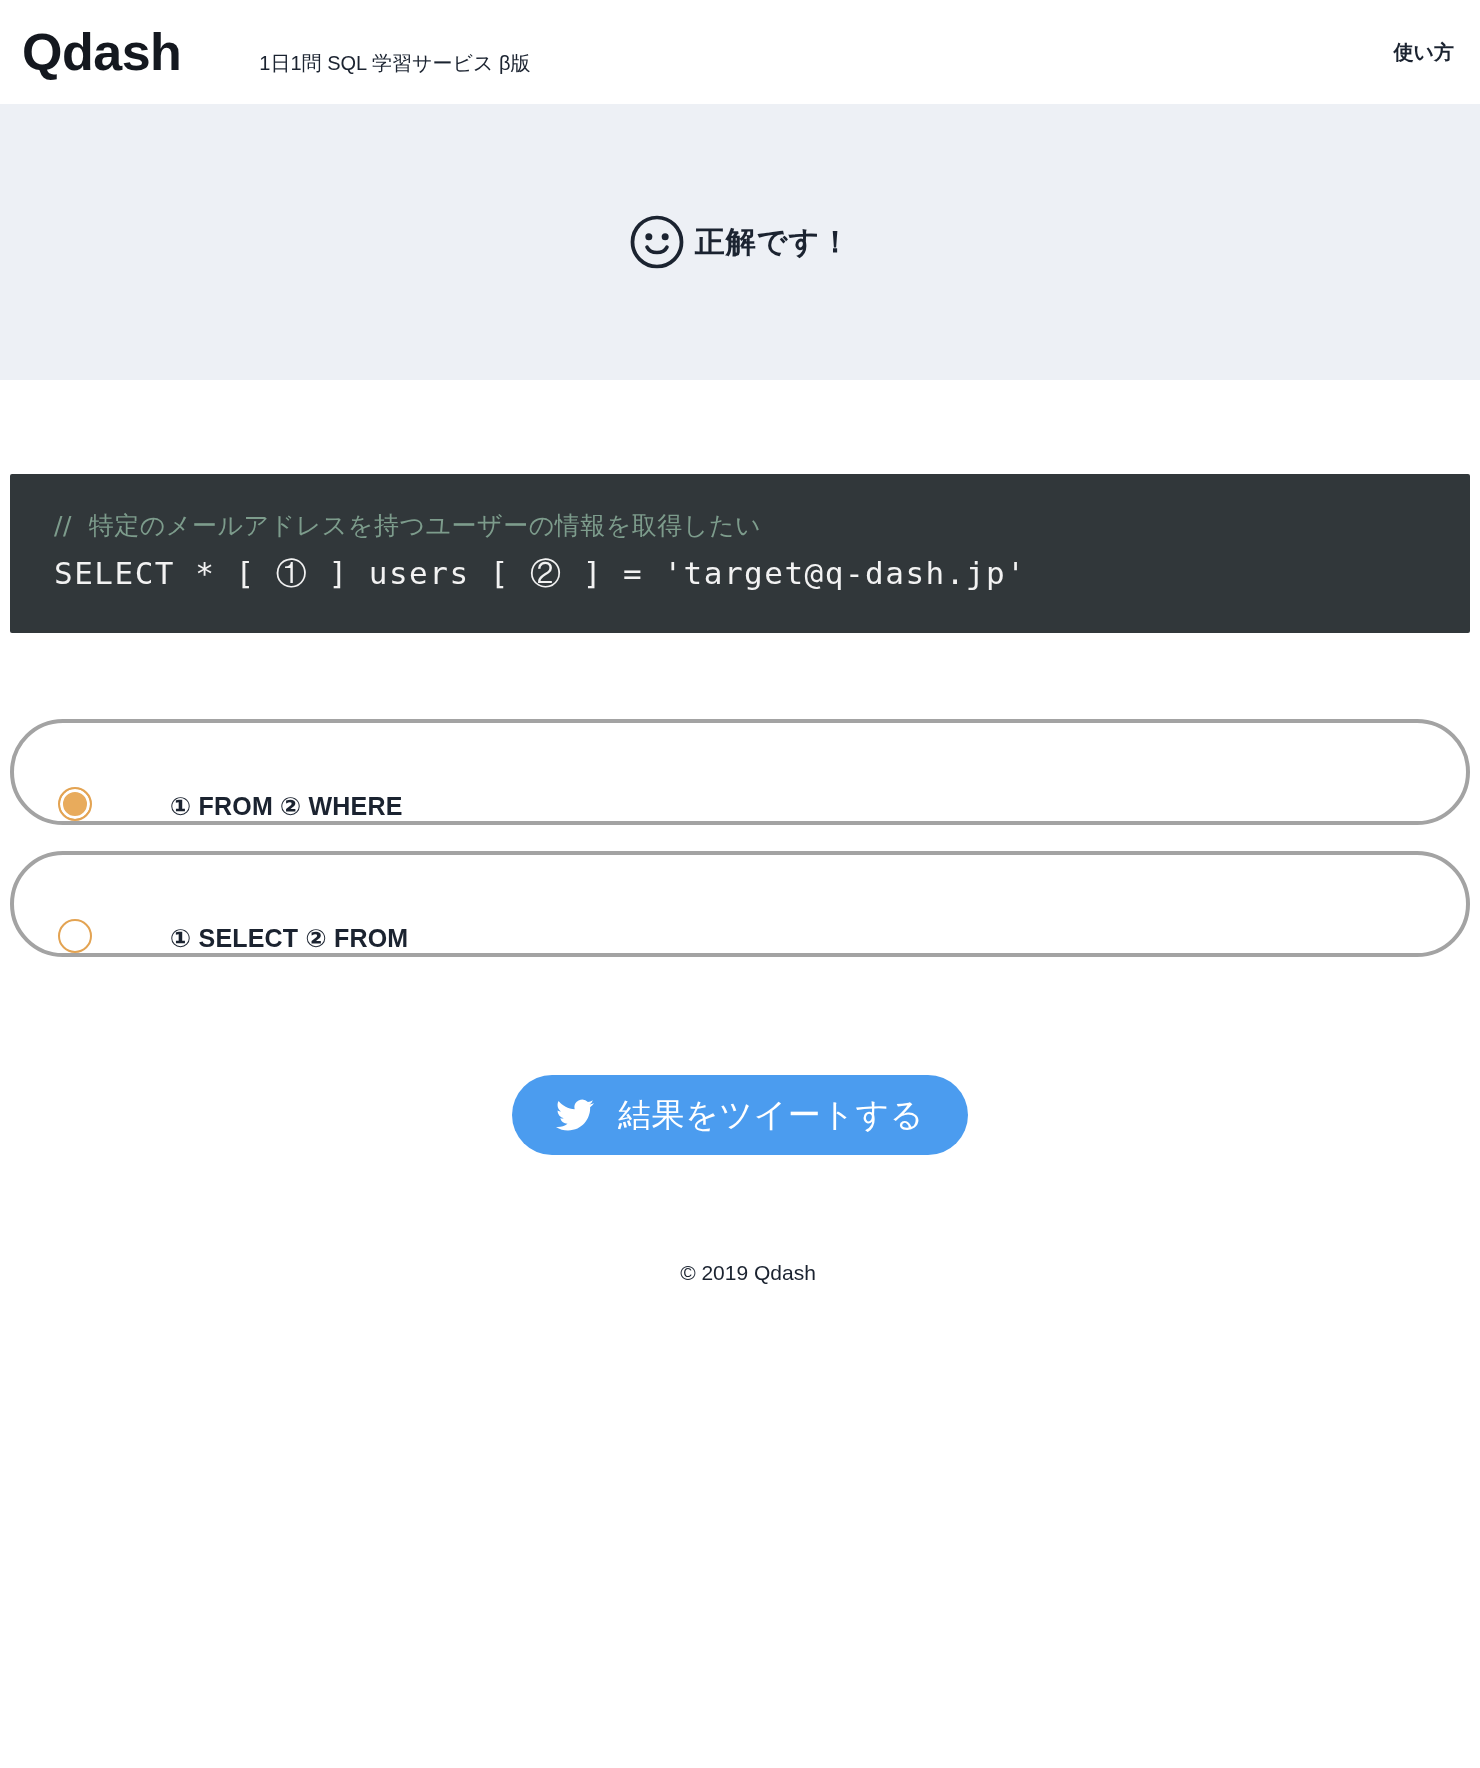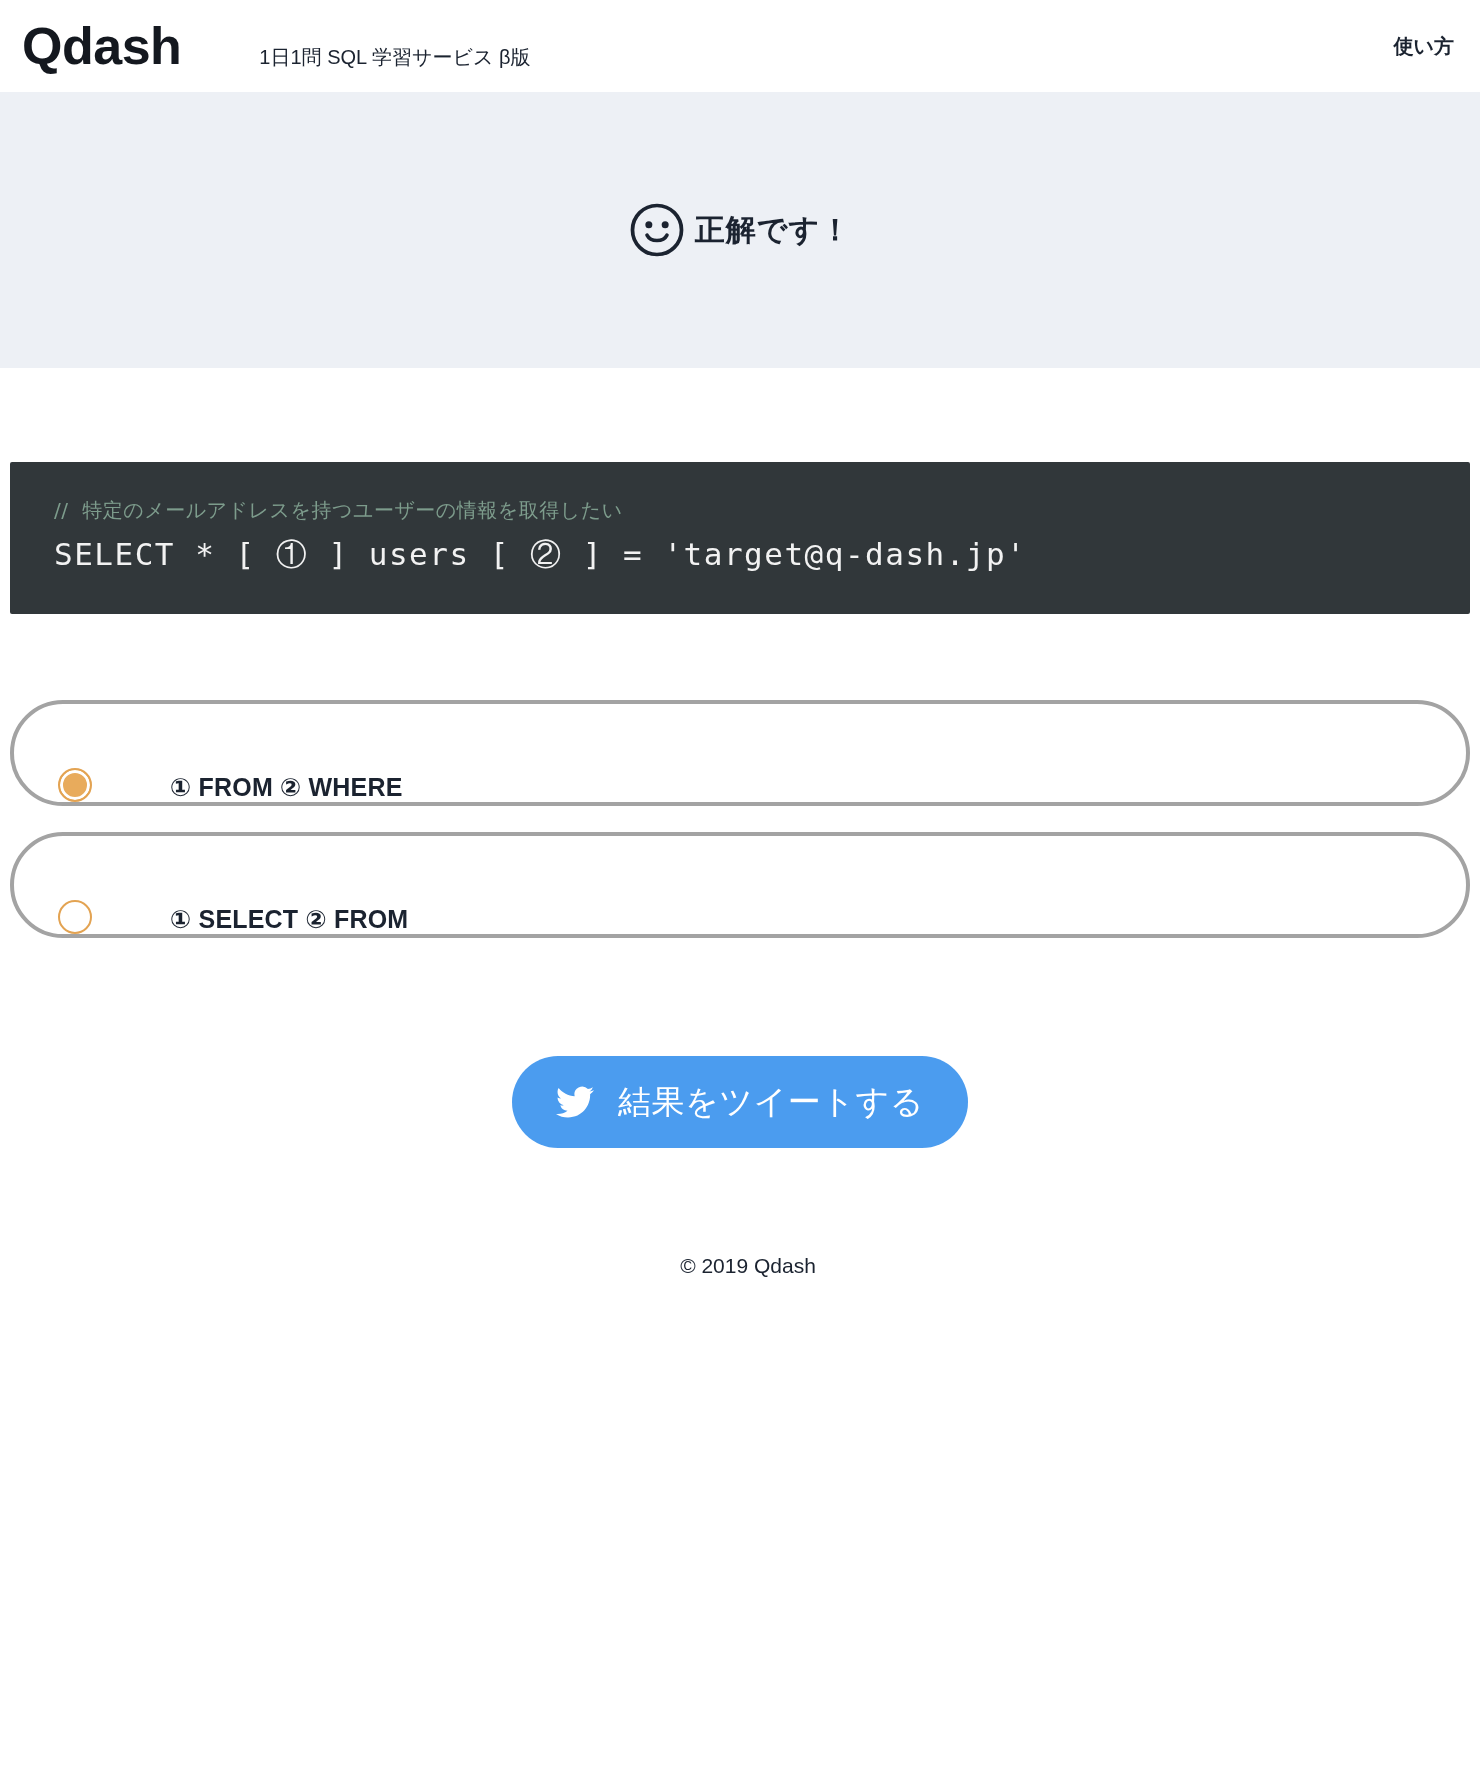--- a/index.html
+++ b/index.html
@@ -11,21 +11,21 @@
     width: 1480px;
   }
   body {
     font-family: "Liberation Sans", "DejaVu Sans", sans-serif;
     color: #1b2330;
     -webkit-font-smoothing: antialiased;
   }
 
   
   .site-header {
-    height: 92px;
+    height: 104px;
     display: flex;
     align-items: center;
     padding: 0 26px 0 22px;
     background: #ffffff;
   }
   .brand-row {
     display: flex;
     align-items: baseline;
     gap: 30px;
     flex: 1 1 auto;
@@ -84,21 +84,21 @@
     padding: 94px 10px 0 10px;
   }
   .code-block {
     background: #31373a;
     border-radius: 2px;
     padding: 34px 44px 36px 44px;
     font-family: "DejaVu Sans Mono", "Liberation Mono", monospace;
   }
   .code-comment {
     color: #7d9c8c;
-    font-size: 20px;
+    font-size: 25px;
     line-height: 1.45;
     letter-spacing: 0.5px;
     white-space: pre;
     font-family: "DejaVu Sans", sans-serif;
   }
   .code-sql {
     color: #f2f2f2;
     font-size: 31px;
     line-height: 1.5;
     letter-spacing: 1.5px;
@@ -150,21 +150,21 @@
   .tweet-area {
     display: flex;
     justify-content: center;
     padding: 118px 0 0 0;
   }
   .tweet-button {
     background: #4b9cef;
     color: #ffffff;
     border: none;
     border-radius: 46px;
-    height: 92px;
+    height: 80px;
     padding: 0 44px;
     display: inline-flex;
     align-items: center;
     gap: 24px;
     cursor: pointer;
     font-family: "DejaVu Sans", sans-serif;
   }
   .twitter-bird {
     width: 38px;
     height: 38px;

